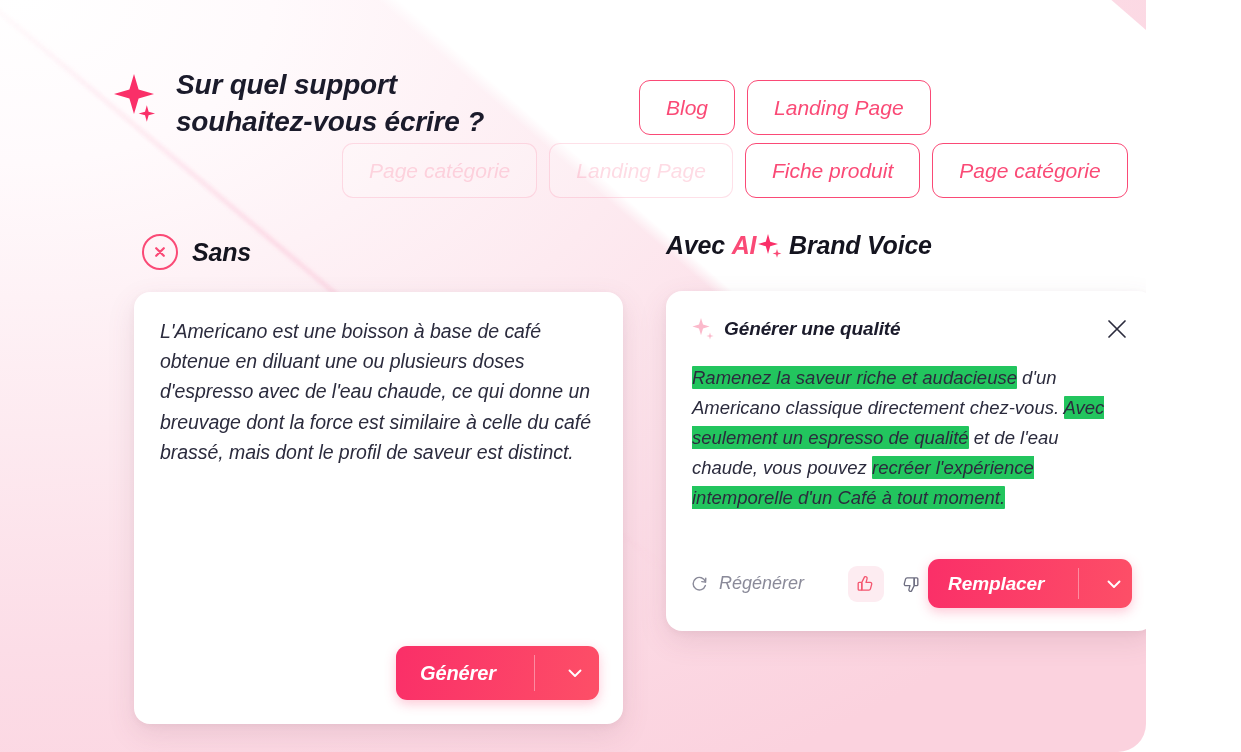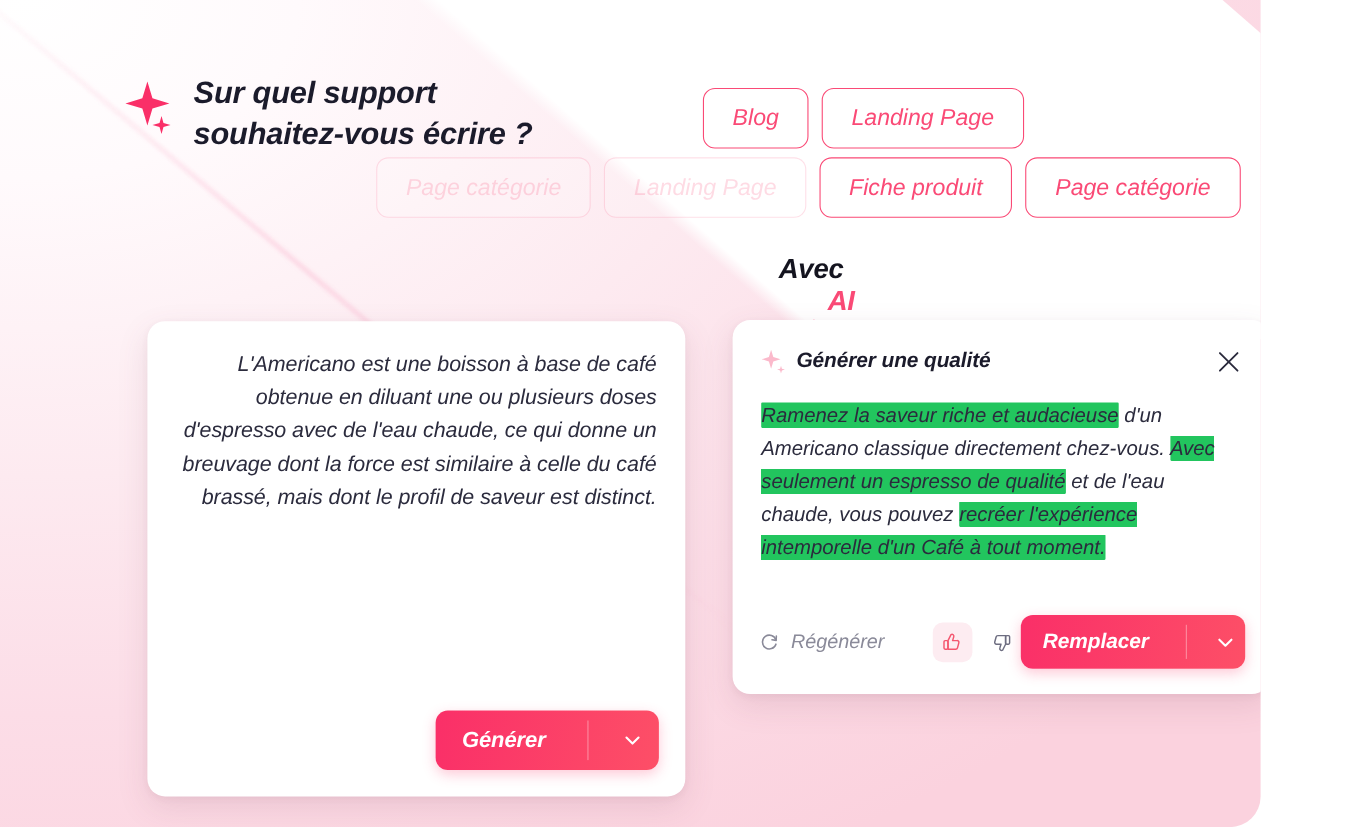--- a/index.html
+++ b/index.html
@@ -103,23 +103,22 @@
   }
   .col-title {
     font-size: 25px; font-weight: 700; color: #14141f; letter-spacing: -0.2px;
   }
 
   #label-avec {
     position: absolute; left: 666px; top: 231px;
     display: flex; align-items: center; gap: 0px;
     font-size: 25px; font-weight: 700; color: #14141f; letter-spacing: -0.2px;
     white-space: pre;
-    flex-direction: column;
-  }
-  .ai-pink { color: #fa4a76; font-weight: 800; margin-left: 48px; }
+  }
+  .ai-pink { color: #fa4a76; font-weight: 800; }
 
   
   .card {
     position: absolute;
     background: #ffffff;
     border-radius: 16px;
     box-shadow: 0 10px 28px rgba(120, 70, 90, 0.13), 0 2px 6px rgba(120,70,90,0.06);
   }
   #card-left  { left: 134px; top: 292px; width: 489px; height: 432px; }
   #card-right { left: 666px; top: 291px; width: 488px; height: 340px; }
@@ -135,21 +134,21 @@
   .close-x {
     margin-left: auto; width: 22px; height: 22px; flex: none; cursor: pointer;
   }
 
   .card-body {
     padding: 24px 26px 0 26px;
     font-size: 19.5px;
     line-height: 1.55;
     color: #2b2b3d;
   }
-  #body-left { letter-spacing: -0.05px; text-align: right; }
+  #body-left { letter-spacing: -0.05px; }
   #body-right { padding-top: 22px; font-size: 18.5px; line-height: 1.62; }
 
   mark.hl { background: #22c55e; color: #2b2b3d; padding: 1px 0; border-radius: 1px; }
 
   
   #foot-left {
     position: absolute; right: 24px; bottom: 24px;
     display: flex; align-items: center; margin-left: 17px;
   }
   #foot-right {
@@ -213,20 +212,28 @@
     </div>
 
     <div id="tags-r2">
       <div class="tag ghost">Page catégorie</div>
       <div class="tag ghost">Landing Page</div>
       <div class="tag">Fiche produit</div>
       <div class="tag">Page catégorie</div>
     </div>
   </div>
 
+  <div id="label-sans" class="layer">
+    <span class="x-circle">
+      <svg width="16" height="16" viewBox="0 0 16 16">
+        <path d="M4.2 4.2 L11.8 11.8 M11.8 4.2 L4.2 11.8" stroke="#fa4a76" stroke-width="2.2" stroke-linecap="round"></path>
+      </svg>
+    </span>
+    <span class="col-title">Sans</span>
+  </div>
 
   <div id="label-avec" class="layer">
     <span>Avec </span><span class="ai-pink">AI</span><svg width="26" height="26" viewBox="0 0 26 26" style="vertical-align:-3px">
       <path d="M12 1 L14.2 8.8 L22 11 L14.2 13.2 L12 21 L9.8 13.2 L2 11 L9.8 8.8 Z" fill="#fa2f68"></path>
       <path d="M21 16 L22 19.4 L25.4 20.4 L22 21.4 L21 24.8 L20 21.4 L16.6 20.4 L20 19.4 Z" fill="#fa4a76"></path>
     </svg><span> Brand Voice</span>
   </div>
 
   <div id="card-left" class="card layer">
 

